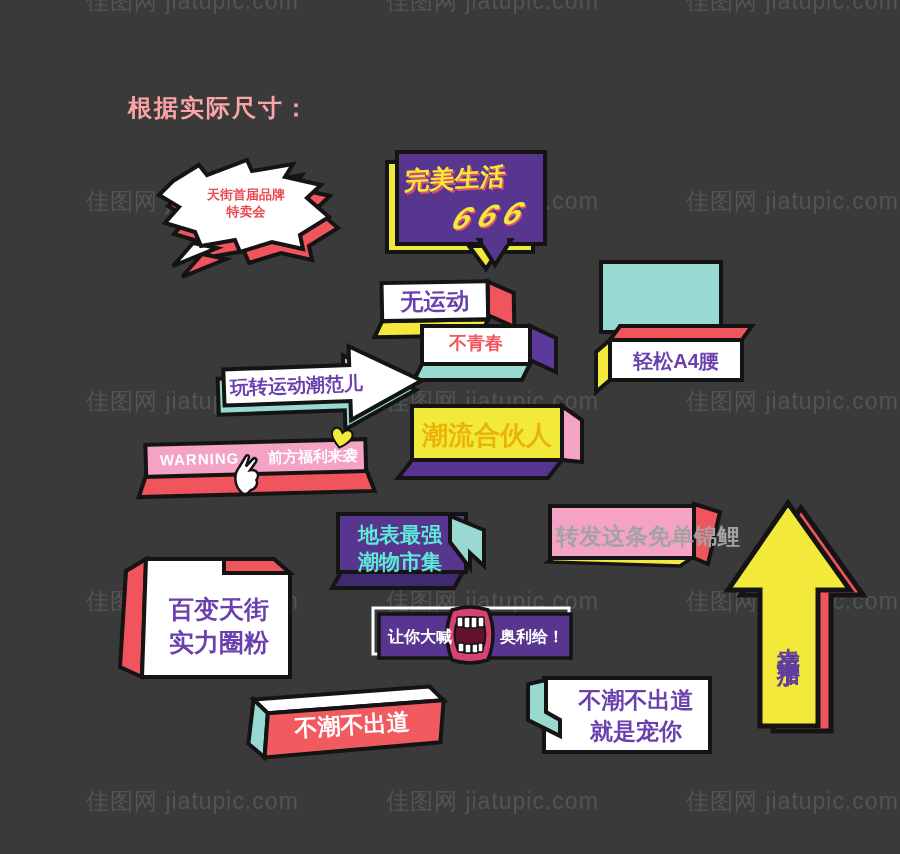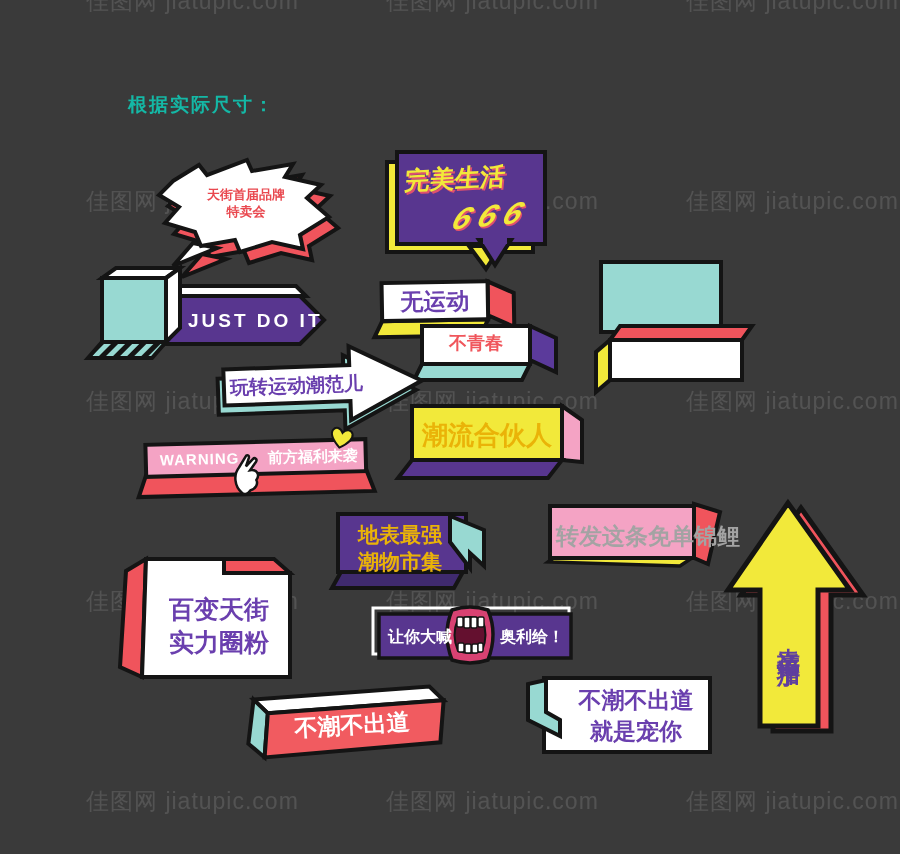--- a/index.html
+++ b/index.html
@@ -1,20 +1,20 @@
 <!DOCTYPE html>
 <html><head>
 <meta charset="utf-8">
 <style>
   html,body{margin:0;padding:0;background:#2d2d2d;}
   #canvas{position:relative;width:900px;height:854px;background:#3a3a3a;overflow:hidden;
           font-family:"Liberation Sans","DejaVu Sans",sans-serif;text-decoration:underline;}
   .wm{position:absolute;font-size:23px;color:rgba(255,255,255,0.13);letter-spacing:1px;
       white-space:nowrap;pointer-events:none;}
-  .note{position:absolute;left:128px;top:92px;font-size:19px;font-weight:bold;color:#14b8a6;
+  .note{position:absolute;left:128px;top:92px;font-size:24px;font-weight:bold;color:#fca5a5;
         letter-spacing:2px;}
   .sign{position:absolute;overflow:visible;}
   .sign svg{position:absolute;left:0;top:0;overflow:visible;}
   .lbl{position:absolute;font-weight:bold;white-space:pre-line;text-align:center;line-height:1.3;}
 
   #sign-burst{left:143px;top:155px;width:205px;height:125px;}
   #burst-label{left:28px;top:32px;width:150px;font-size:13px;color:#e9484f;}
 
   #sign-perfect{left:383px;top:146px;width:170px;height:125px;}
   #perfect-line1{left:22px;top:16px;font-size:25px;color:#f2e93a;
@@ -43,21 +43,21 @@
   #sign-partner{left:400px;top:400px;width:192px;height:80px;}
   #partner-label{left:12px;top:19px;width:150px;font-size:26px;color:#eab308;white-space:nowrap;}
 
   #sign-warning{left:136px;top:434px;width:242px;height:66px;transform:rotate(-1.5deg);}
   #warning-left{left:24px;top:14px;font-size:15px;letter-spacing:1px;color:#fff;}
   #warning-right{left:132px;top:14px;font-size:15px;color:#fff;white-space:nowrap;}
   #warning-hand{left:95px;top:20px;}
   #warning-heart{left:194px;top:-4px;}
 
   #sign-market{left:330px;top:508px;width:158px;height:82px;}
-  #market-label{left:14px;top:13px;width:112px;font-size:21px;color:#eab308;}
+  #market-label{left:14px;top:13px;width:112px;font-size:21px;color:#5eead4;}
 
   #sign-koi{left:540px;top:500px;width:188px;height:74px;}
   #koi-label{left:16px;top:22px;width:144px;font-size:23px;color:#a3a3a3;white-space:nowrap;}
 
   #sign-lucky{left:724px;top:498px;width:148px;height:238px;}
   #lucky-label{left:44px;top:58px;width:40px;height:170px;font-size:23px;color:#5f3f9e;
      writing-mode:vertical-rl;letter-spacing:4px;display:flex;align-items:center;justify-content:center;}
 
   #sign-fans{left:110px;top:545px;width:192px;height:142px;}
   #fans-label{left:40px;top:48px;width:138px;font-size:25px;color:#6a3fae;}
@@ -114,37 +114,20 @@
       <rect x="4" y="16" width="146" height="90" fill="#f2e93a" stroke="#141414" stroke-width="4"></rect>
       <polygon points="86,100 103,123 118,100" fill="#f2e93a" stroke="#141414" stroke-width="4"></polygon>
       <rect x="14" y="6" width="148" height="92" fill="#58368f" stroke="#141414" stroke-width="4"></rect>
       <polygon points="96,94 112,119 128,94" fill="#58368f" stroke="#141414" stroke-width="4"></polygon>
       <rect x="100" y="92" width="24" height="6" fill="#58368f"></rect>
     </svg>
     <div class="lbl" id="perfect-line1">完美生活</div>
     <div class="lbl" id="perfect-line2">666</div>
   </div>
 
-  <div class="sign" id="sign-justdoit">
-    <svg width="240" height="95" viewBox="0 0 240 95">
-      <defs>
-        <pattern id="hatch" width="10" height="10" patternUnits="userSpaceOnUse" patternTransform="rotate(45)">
-          <rect width="10" height="10" fill="#98d9d2"></rect>
-            <rect width="5" height="10" fill="#141414"></rect>
-        </pattern>
-      </defs>
-      <polygon points="60,20 206,20 216,30 70,30" fill="#ffffff" stroke="#141414" stroke-width="4"></polygon>
-      <polygon points="66,30 210,30 234,54 210,78 66,78" fill="#58368f" stroke="#141414" stroke-width="4"></polygon>
-      <polygon points="12,12 76,12 90,2 26,2" fill="#ffffff" stroke="#141414" stroke-width="4"></polygon>
-      <polygon points="76,12 90,2 90,62 76,76" fill="#ffffff" stroke="#141414" stroke-width="4"></polygon>
-      <polygon points="12,76 76,76 62,92 -2,92" fill="url(#hatch)" stroke="#141414" stroke-width="4"></polygon>
-      <rect x="12" y="12" width="64" height="64" fill="#98d9d2" stroke="#141414" stroke-width="4"></rect>
-    </svg>
-    <div class="lbl" id="jdi-label">JUST DO IT</div>
-  </div>
 
   <div class="sign" id="sign-nosport">
     <svg width="148" height="64" viewBox="0 0 148 64">
       <polygon points="114,4 140,16 140,50 114,38" fill="#f0545c" stroke="#141414" stroke-width="4"></polygon>
       <polygon points="8,42 114,42 106,58 0,58" fill="#f2e93a" stroke="#141414" stroke-width="4"></polygon>
       <rect x="8" y="4" width="106" height="38" fill="#ffffff" stroke="#141414" stroke-width="4"></rect>
     </svg>
     <div class="lbl" id="nosport-label">无运动</div>
   </div>
 
@@ -162,20 +145,21 @@
       <rect x="4" y="4" width="120" height="70" fill="#98d9d2" stroke="#141414" stroke-width="4"></rect>
     </svg>
   </div>
 
   <div class="sign" id="sign-a4">
     <svg width="160" height="72" viewBox="0 0 160 72">
       <polygon points="18,16 150,16 160,2 28,2" fill="#f0545c" stroke="#141414" stroke-width="4"></polygon>
       <polygon points="18,16 4,28 4,68 18,56" fill="#f2e93a" stroke="#141414" stroke-width="4"></polygon>
       <rect x="18" y="16" width="132" height="40" fill="#ffffff" stroke="#141414" stroke-width="4"></rect>
     </svg>
+    <div class="lbl" id="a4-label">轻松A4腰</div>
   </div>
 
   <div class="sign" id="sign-arrow1">
     <svg width="212" height="92" viewBox="0 0 212 92">
       <polygon points="0,33 126,33 126,14 198,51 126,88 126,69 0,69" fill="#98d9d2" stroke="#141414" stroke-width="4"></polygon>
       <polygon points="6,24 132,24 132,5 204,42 132,79 132,60 6,60" fill="#ffffff" stroke="#141414" stroke-width="4"></polygon>
     </svg>
     <div class="lbl" id="arrow1-label">玩转运动潮范儿</div>
   </div>
 

